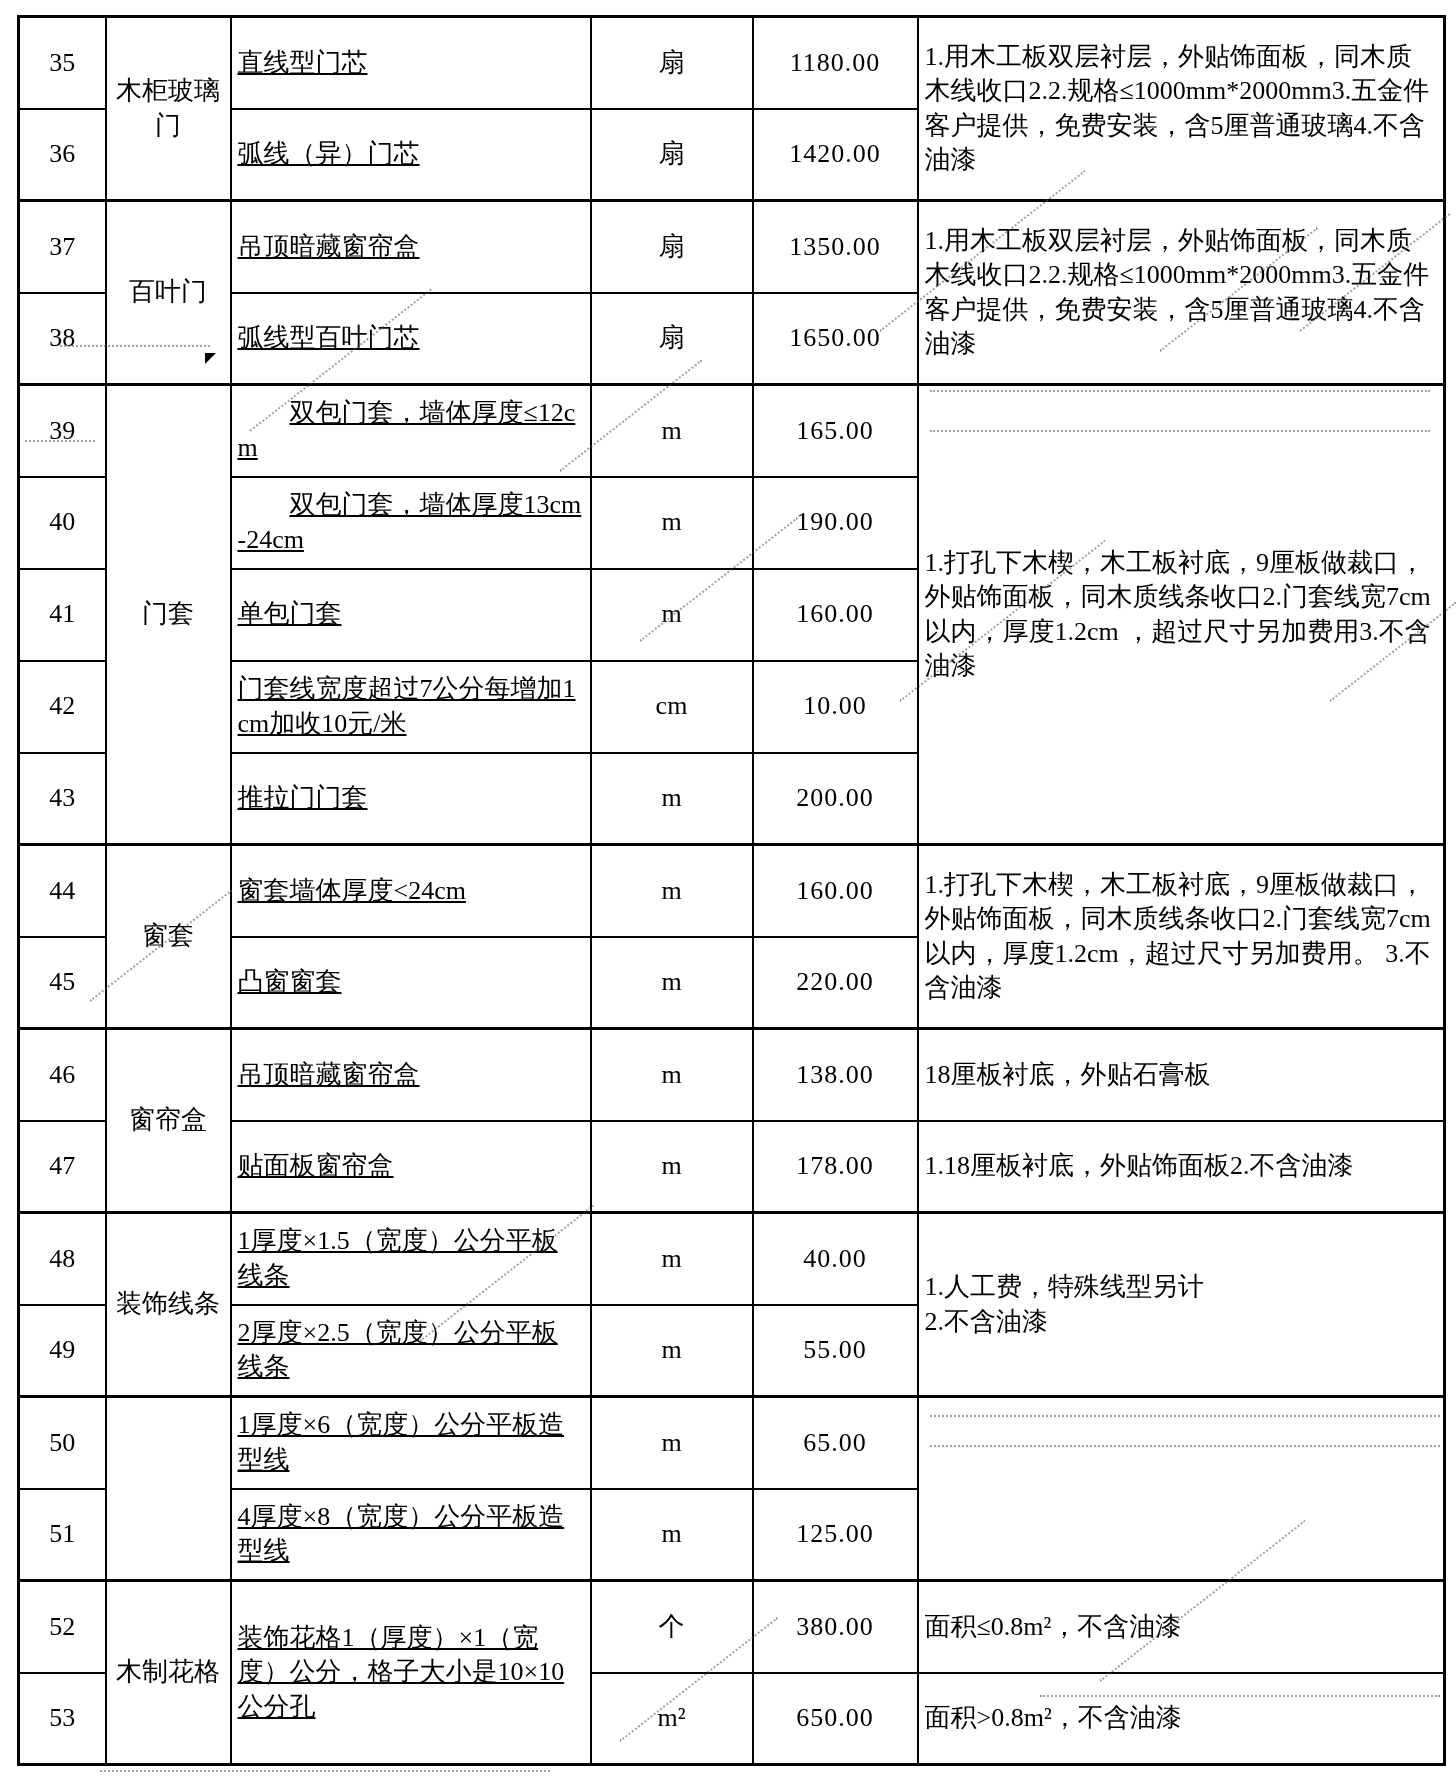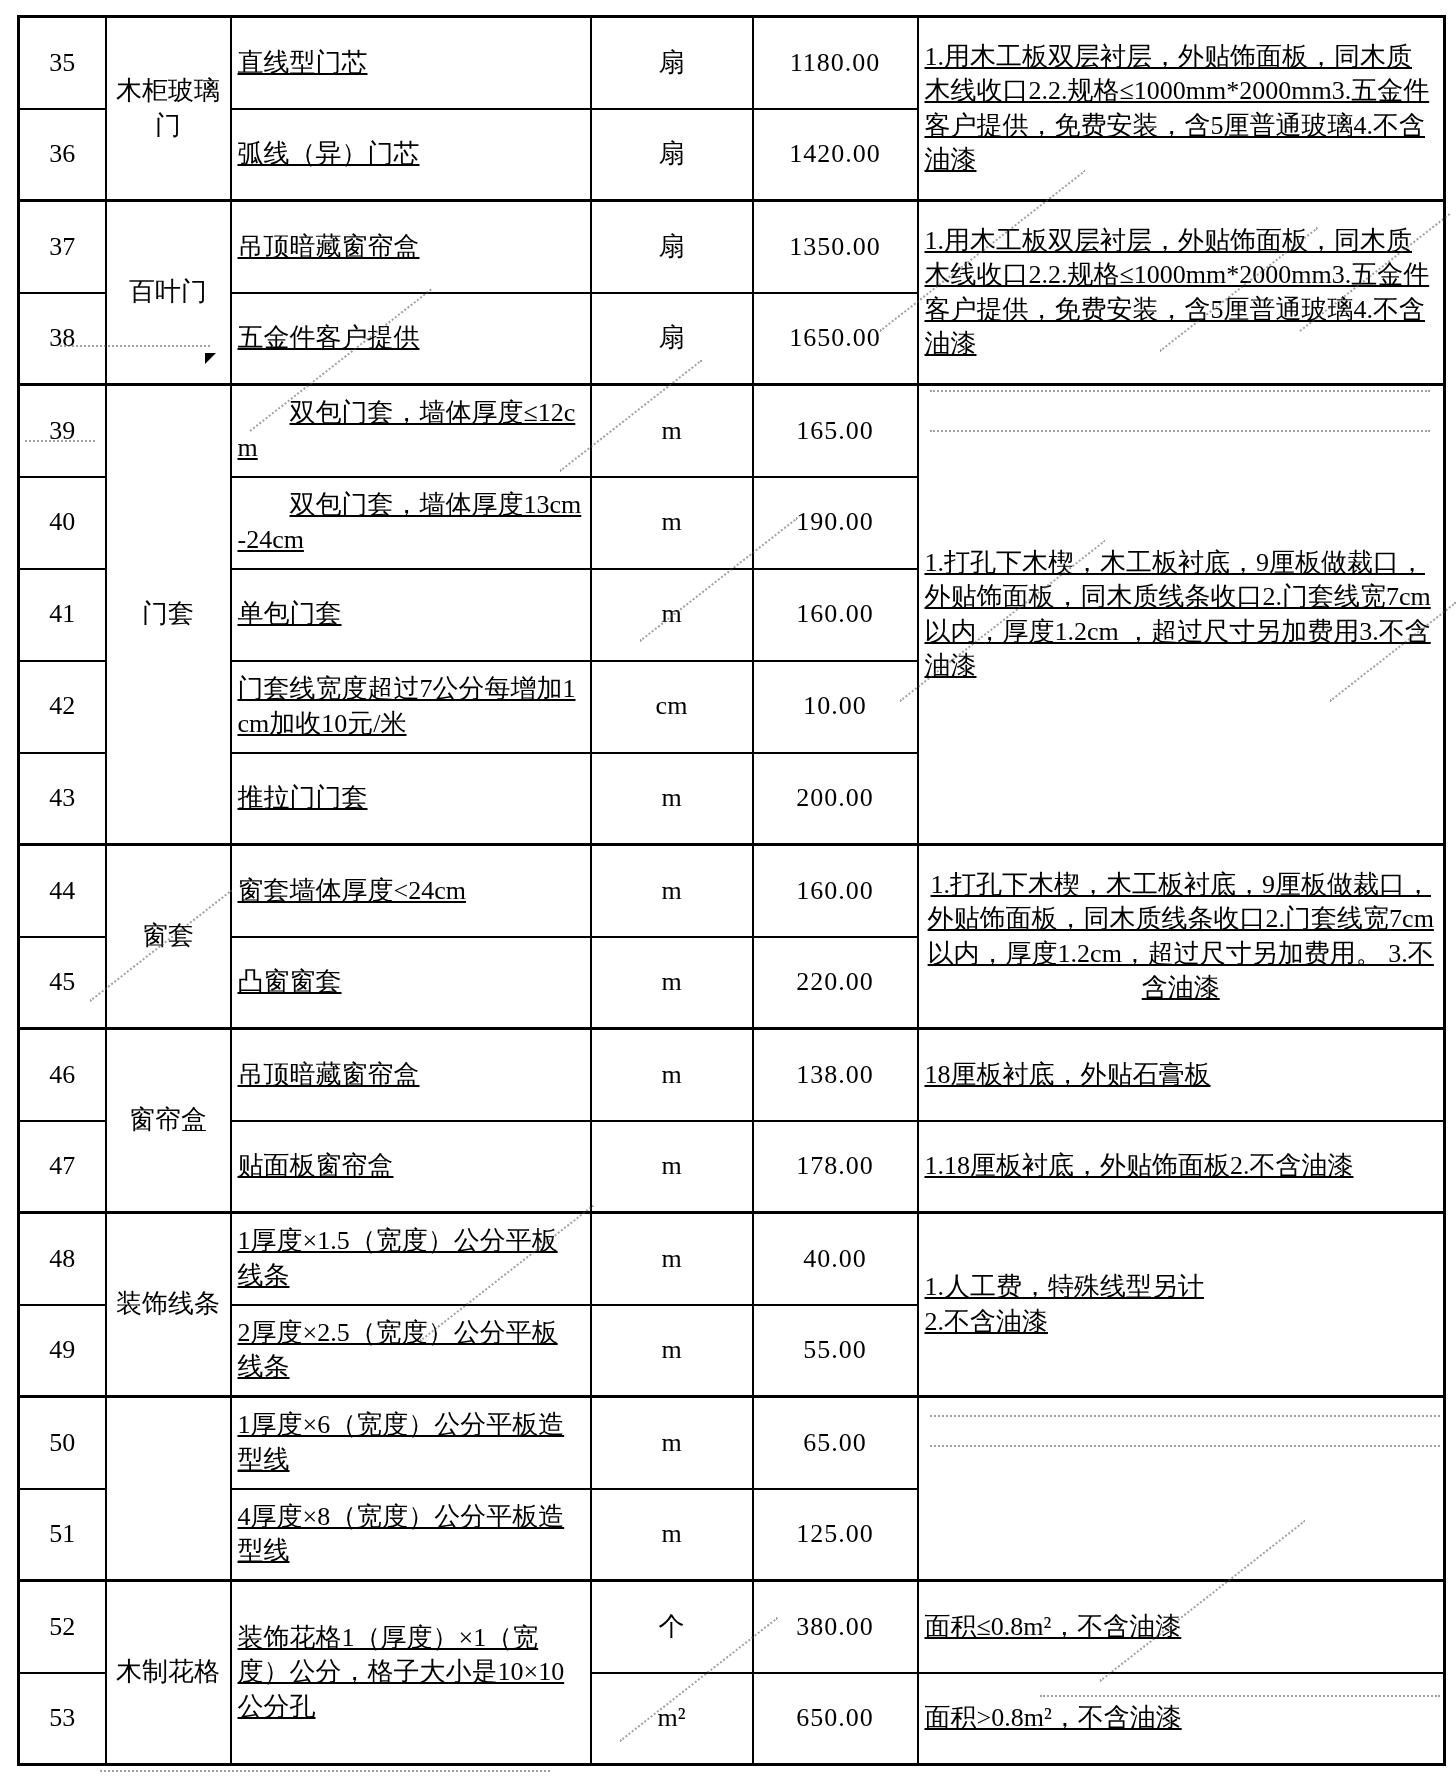--- a/index.html
+++ b/index.html
@@ -11,22 +11,22 @@
         vertical-align:middle;overflow:hidden;word-break:break-all;}
   table.price{border:3px solid #000;}
   tr{height:92px;}
   tr.blk td{border-top-width:3px;}
   td.c-no{text-align:center;}
   td.c-cat{text-align:center;padding:2px 2px;}
   td.c-item{text-align:left;padding-left:9px;padding-right:4px;text-decoration:underline;}
   td.c-item.ind{text-indent:2em;}
   td.c-unit{text-align:center;}
   td.c-price{text-align:center;letter-spacing:1px;margin-left:8px;}
-  td.c-note{text-align:left;font-size:25px;padding:4px 8px;text-decoration:underline;}
-  td.c-note.ctr{text-align:center;}
+  td.c-note{text-align:left;font-size:25px;padding:4px 8px;}
+  td.c-note.ctr{}
   td.c-note.ctr{}
   td.c-note.pre{white-space:pre-line;margin-left:40px;}
   
   .art{position:absolute;border-top:2px dotted #555;opacity:.55;pointer-events:none;}
   .art.diag{transform:rotate(-38deg);transform-origin:left center;}
   .corner-mark{position:absolute;width:0;height:0;border-top:11px solid #000;
         border-right:11px solid transparent;left:205px;top:353px;}
 </style>
 </head>
 <body>
@@ -61,21 +61,21 @@
       <tr class="blk">
         <td class="c-no">37</td>
         <td class="c-cat" rowspan="2">百叶门</td>
         <td class="c-item">吊顶暗藏窗帘盒</td>
         <td class="c-unit">扇</td>
         <td class="c-price">1350.00</td>
         <td class="c-note" rowspan="2">1.用木工板双层衬层，外贴饰面板，同木质木线收口2.2.规格≤1000mm*2000mm3.五金件客户提供，免费安装，含5厘普通玻璃4.不含油漆</td>
       </tr>
       <tr>
         <td class="c-no">38</td>
-        <td class="c-item">五金件客户提供</td>
+        <td class="c-item">弧线型百叶门芯</td>
         <td class="c-unit">扇</td>
         <td class="c-price">1650.00</td>
       </tr>
 
       <tr class="blk">
         <td class="c-no">39</td>
         <td class="c-cat" rowspan="5">门套</td>
         <td class="c-item ind">双包门套，墙体厚度≤12cm</td>
         <td class="c-unit">m</td>
         <td class="c-price">165.00</td>

